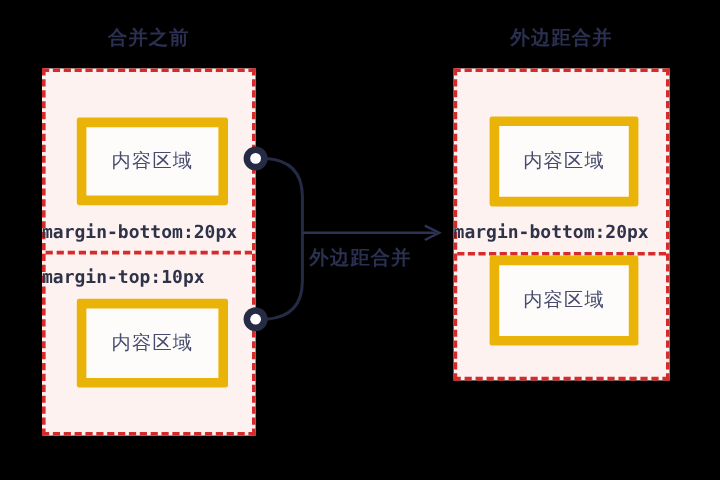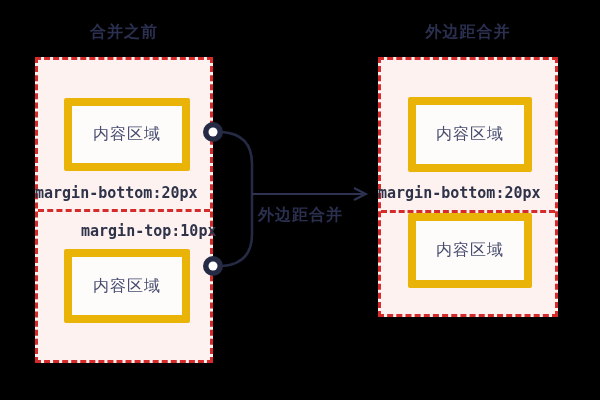--- a/index.html
+++ b/index.html
@@ -30,21 +30,21 @@
   .cb-before-1 { left:64px;  top:98px;  width:126px; height:73px; }
   .cb-before-2 { left:64px;  top:249px; width:126px; height:74px; }
   .cb-after-1  { left:408px; top:97px;  width:124px; height:75px; }
   .cb-after-2  { left:408px; top:213px; width:124px; height:75px; }
   .code-label {
     position:absolute; 
     font-family:"DejaVu Sans Mono", monospace;
     font-size:15px; font-weight:bold; color:#2f3349;
   }
   .lbl-before-mb { left:35px;  top:184px; width:178px; }
-  .lbl-before-mt { left:35px;  top:222px; width:178px;padding-left:46px; }
+  .lbl-before-mt { left:35px;  top:222px; width:178px; }
   .lbl-after-mb  { left:378px; top:184px; width:180px; }
   .divider {
     position:absolute; height:0; border-top:3px dashed #d52b2b;
   }
   .div-before { left:38px;  top:209px; width:172px; }
   .div-after  { left:381px; top:210px; width:174px; }
   .connector-svg { position:absolute; left:0; top:0; pointer-events:none; }
   .annotation {
     position:absolute; left:258px; top:203px;
     font-size:16px; line-height:23px; font-weight:600;

